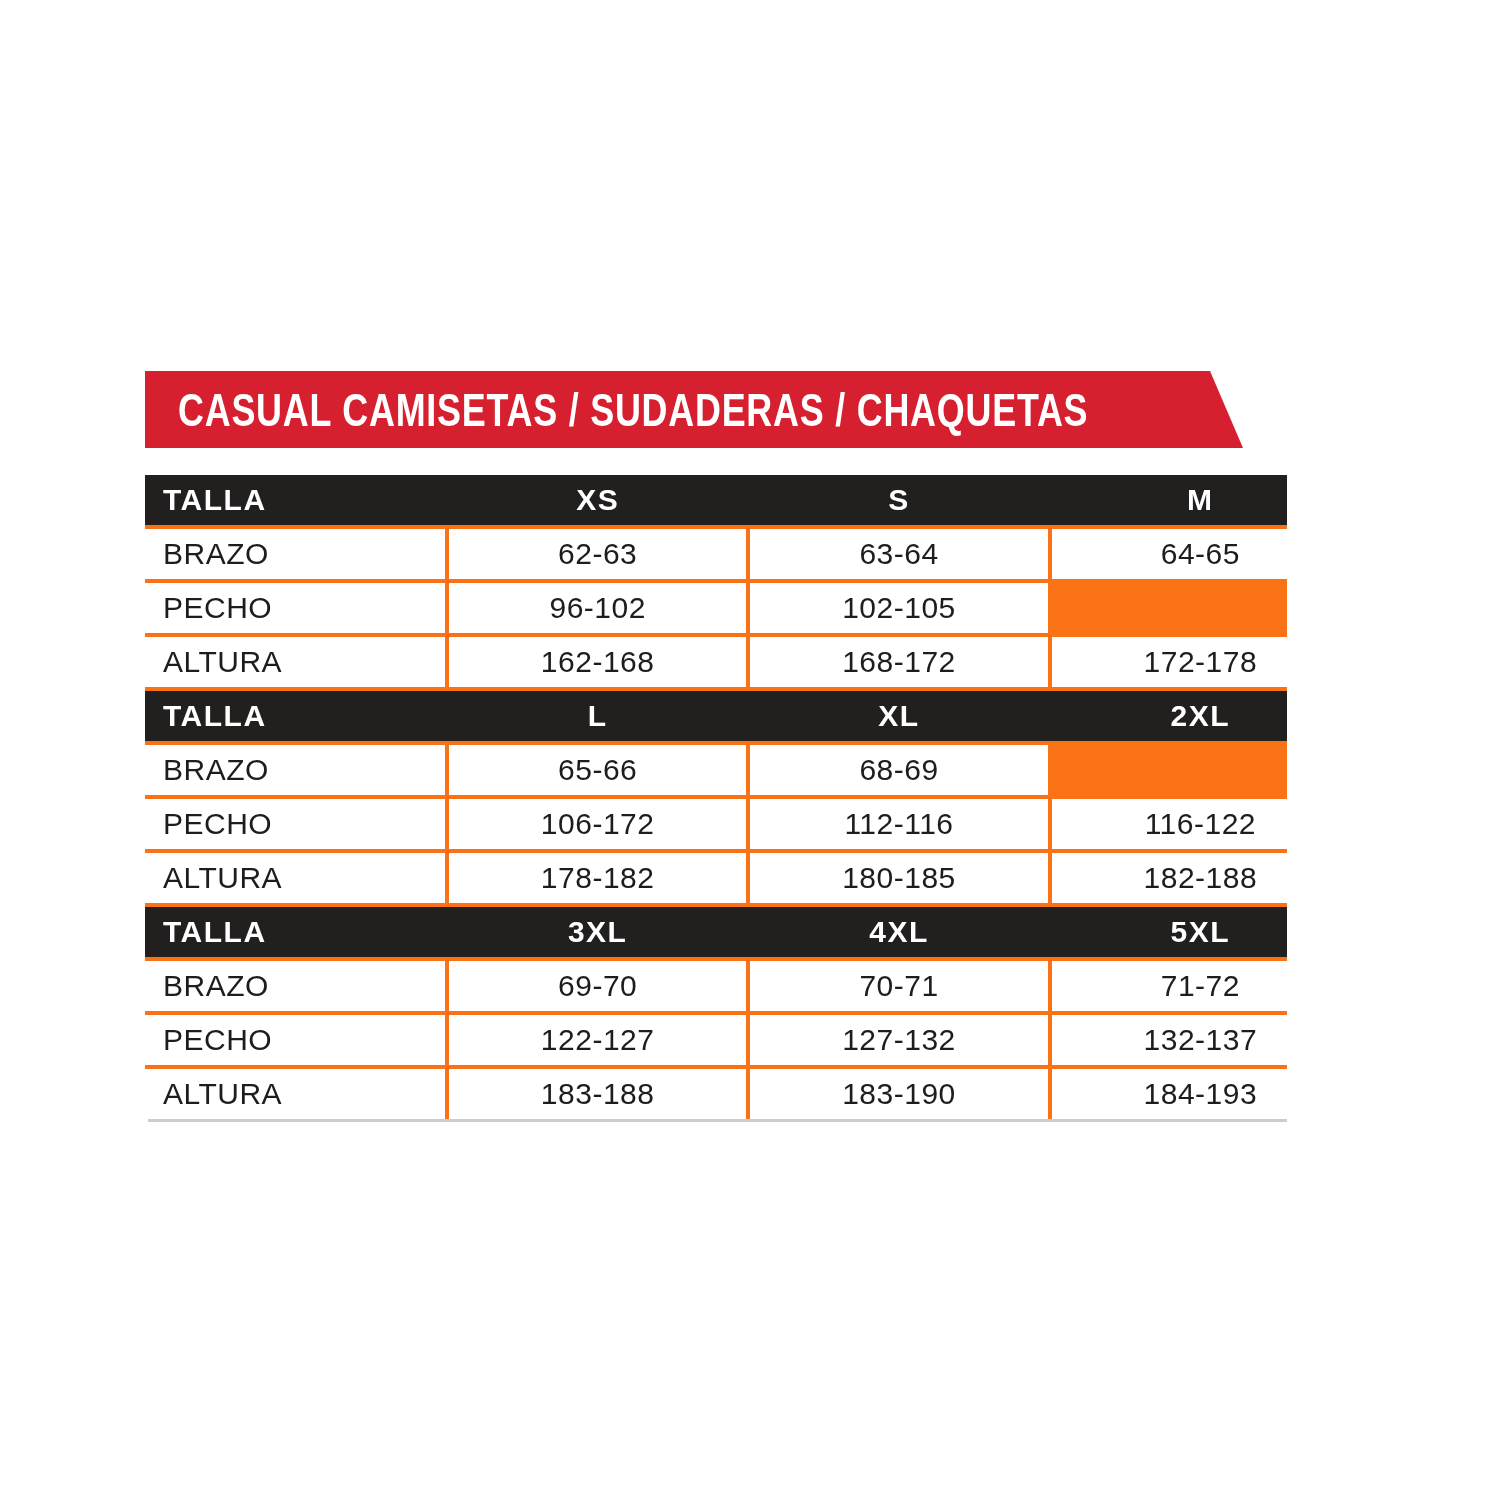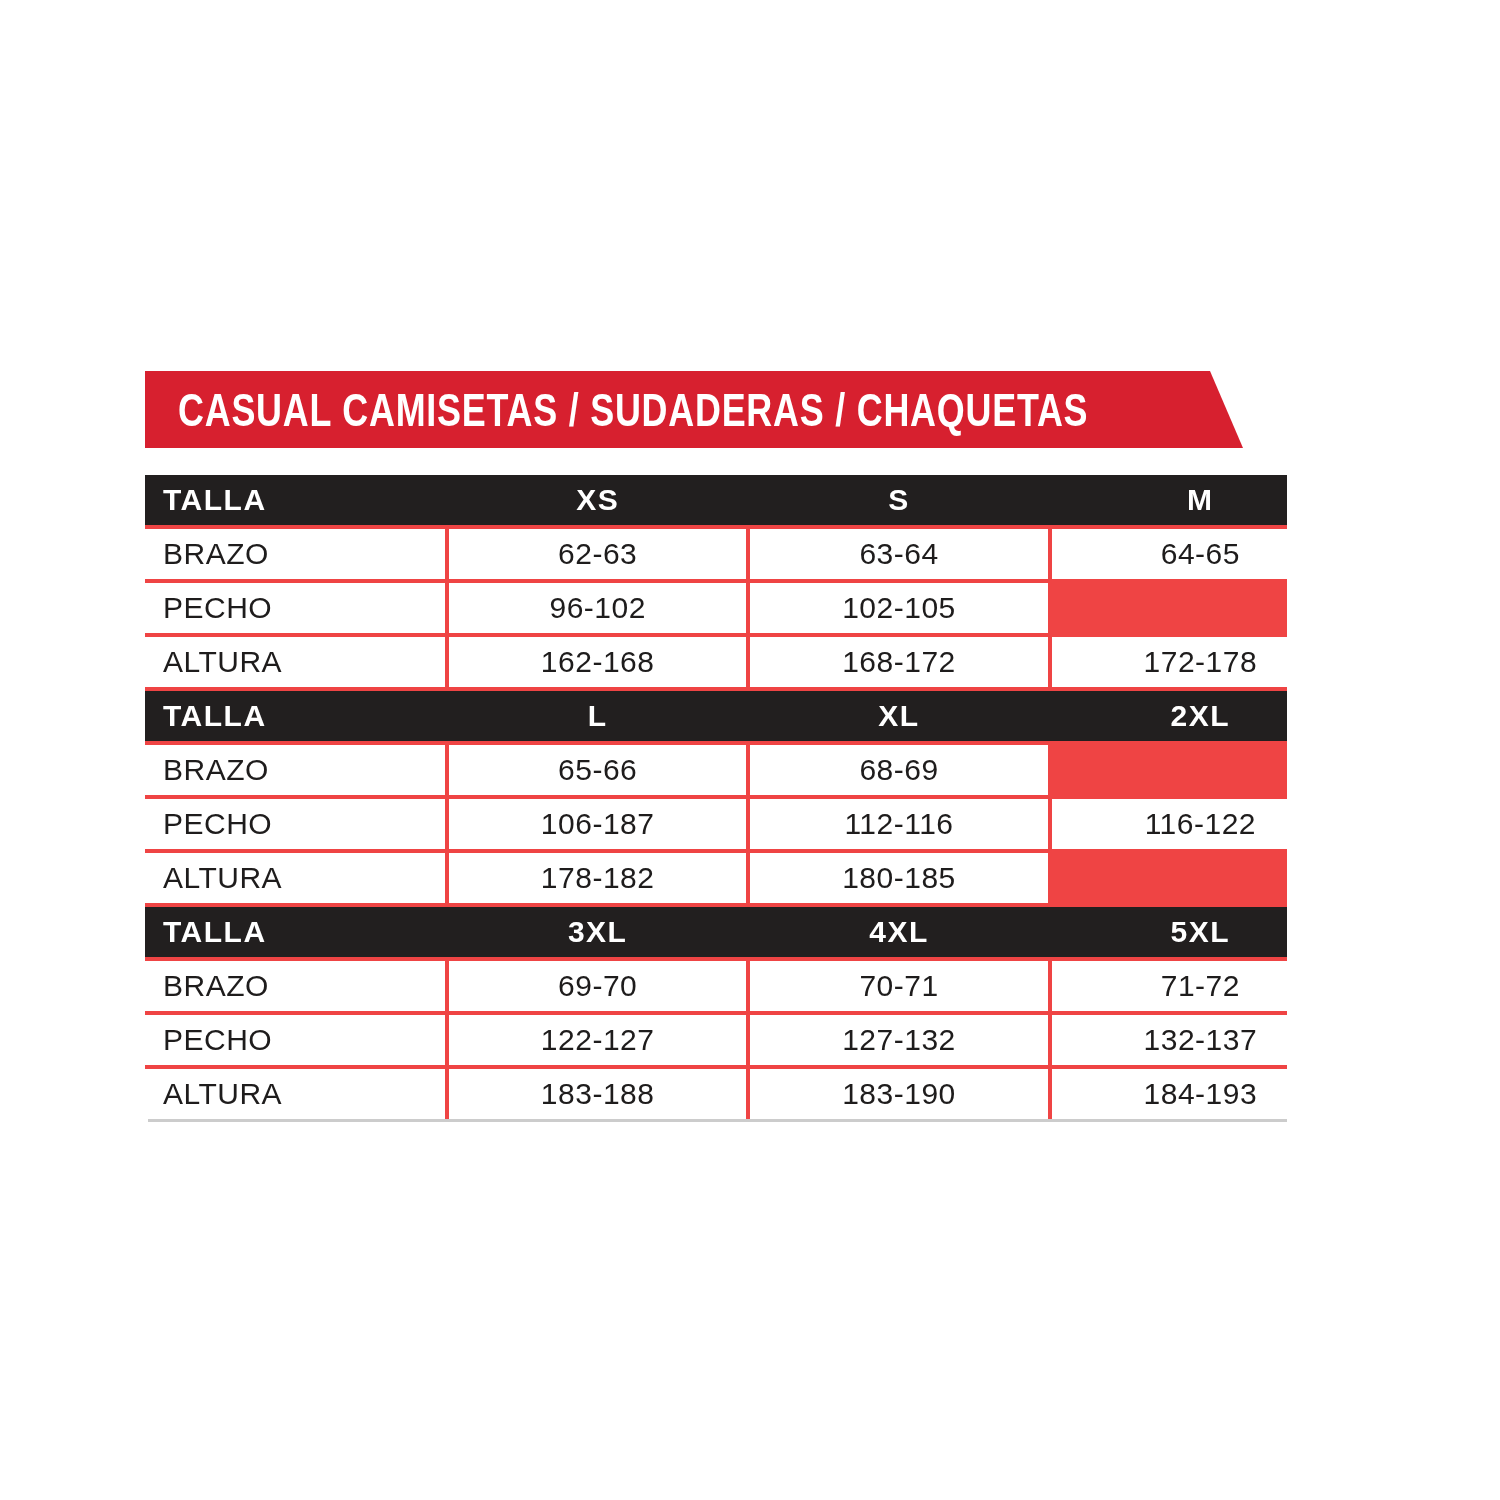--- a/index.html
+++ b/index.html
@@ -39,21 +39,21 @@
     transform: scaleX(0.78);
     transform-origin: 0 50%;
   }
 
   
   .size-table {
     position: absolute;
     left: 145px;
     top: 475px;
     width: 1204px;          
-    background: #ef4444;
+    background: #f97316;
     box-shadow: 3px 3px 0 #cccccc;
   }
   .row {
     display: grid;
     grid-template-columns: 300px 1fr 1fr 1fr;
     column-gap: 4px;
     height: 50px;
     margin-bottom: 4px;
   }
   .row:last-child { margin-bottom: 0; }
@@ -127,28 +127,29 @@
       <div class="cell">XL</div>
       <div class="cell">2XL</div>
     </div>
     <div class="row data">
       <div class="cell first">BRAZO</div>
       <div class="cell">65-66</div>
       <div class="cell">68-69</div>
     </div>
     <div class="row data">
       <div class="cell first">PECHO</div>
-      <div class="cell">106-187</div>
+      <div class="cell">106-172</div>
       <div class="cell">112-116</div>
       <div class="cell">116-122</div>
     </div>
     <div class="row data">
       <div class="cell first">ALTURA</div>
       <div class="cell">178-182</div>
       <div class="cell">180-185</div>
+      <div class="cell">182-188</div>
     </div>
 
     <div class="row header">
       <div class="cell first">TALLA</div>
       <div class="cell">3XL</div>
       <div class="cell">4XL</div>
       <div class="cell">5XL</div>
     </div>
     <div class="row data">
       <div class="cell first">BRAZO</div>

